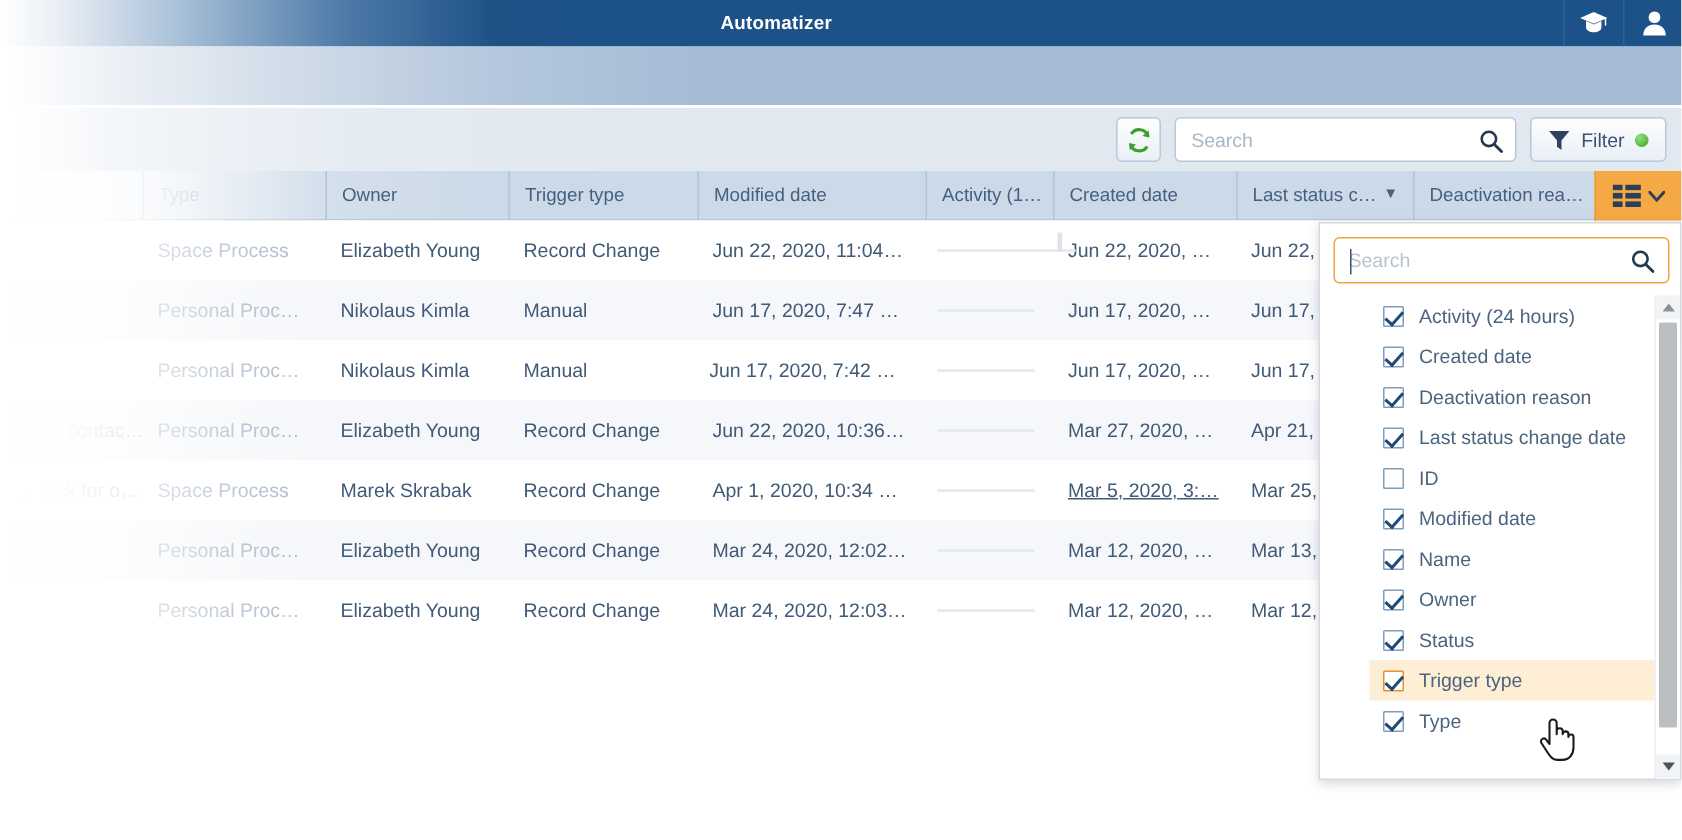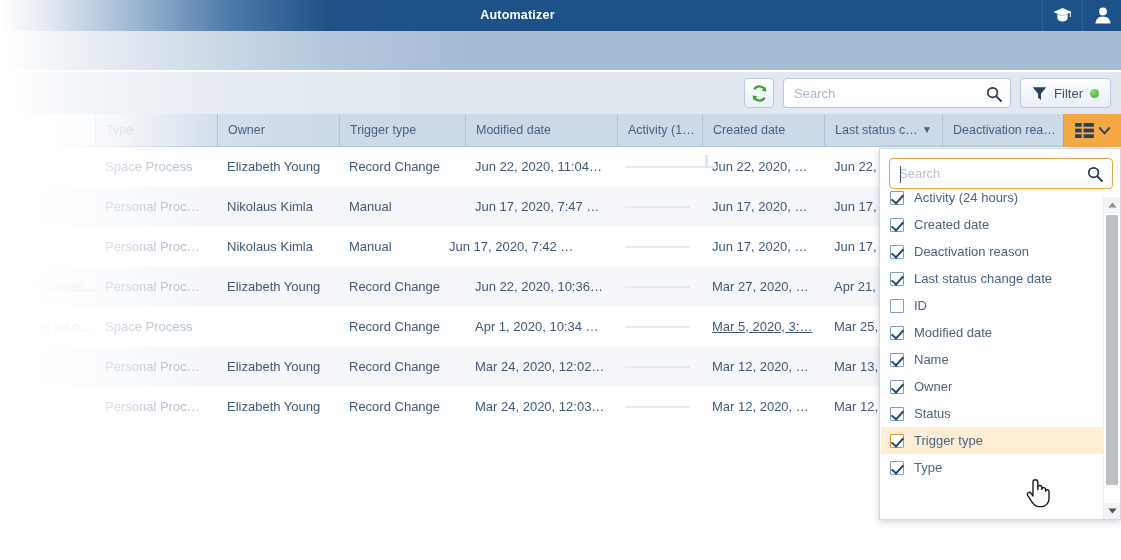--- a/index.html
+++ b/index.html
@@ -163,22 +163,23 @@
     color: #2f4968; padding: 0 30px 0 9px;
   }
   .panel-search input::placeholder { color: #b8c3cf; }
   .panel-search .mag { position: absolute; right: 9px; top: 7px; }
   .panel-caret {
     position: absolute; left: 10px; top: 7px; width: 1px; height: 17px;
     background: #3a5370;
   }
 
   .panel-list {
-    position: absolute; left: 1px; top: 35px; width: 224px; height: 322px;
+    position: absolute; left: 1px; top: 48px; width: 224px; height: 322px;
     overflow: hidden;
+    padding-left: 32px;
   }
   .opt {
     position: relative; height: 27px; display: flex; align-items: center;
     padding-left: 9px; gap: 10px; cursor: pointer;
   }
   .opt.hl { background: #fdeed5; }
   .chk {
     width: 14px; height: 14px; flex: 0 0 14px;
     border: 1px solid #7f9dbd; background: #ffffff;
     position: relative; border-radius: 1px;
@@ -294,38 +295,39 @@
           <div class="cell" style="left: 339px; width: 126px;">Manual</div>
           <div class="cell" style="left: 465px; width: 152px;">Jun 17, 2020, 7:47 …</div>
           <div class="cell" style="left: 702px; width: 122px;">Jun 17, 2020, …</div>
           <div class="cell" style="left: 824px; width: 118px;">Jun 17,</div>
           <div class="spark" style="left: 625px; width: 65px;"></div>
         </div>
         <div class="row odd" style="top: 80px;">
           <div class="cell muted" style="left: 95px; width: 128px;">Personal Proc…</div>
           <div class="cell" style="left: 217px; width: 122px;">Nikolaus Kimla</div>
           <div class="cell" style="left: 339px; width: 126px;">Manual</div>
-          <div class="cell" style="left: 439px; width: 152px;">Jun 17, 2020, 7:42 …</div>
+          <div class="cell" style="left: 454px; width: 152px; text-align: center;">Jun 17, 2020, 7:42 …</div>
           <div class="cell" style="left: 702px; width: 122px;">Jun 17, 2020, …</div>
           <div class="cell" style="left: 824px; width: 118px;">Jun 17,</div>
           <div class="spark" style="left: 625px; width: 65px;"></div>
         </div>
         <div class="row even" style="top: 120px;">
           <div class="cell muted" style="left: 0px; width: 95px;">…ate contac…</div>
           <div class="cell muted" style="left: 95px; width: 128px;">Personal Proc…</div>
           <div class="cell" style="left: 217px; width: 122px;">Elizabeth Young</div>
           <div class="cell" style="left: 339px; width: 126px;">Record Change</div>
           <div class="cell" style="left: 465px; width: 152px;">Jun 22, 2020, 10:36…</div>
           <div class="cell" style="left: 702px; width: 122px;">Mar 27, 2020, …</div>
           <div class="cell" style="left: 824px; width: 118px;">Apr 21,</div>
           <div class="spark" style="left: 625px; width: 65px;"></div>
         </div>
         <div class="row odd" style="top: 160px;">
           <div class="cell muted" style="left: 0px; width: 95px;">… task for o…</div>
           <div class="cell muted" style="left: 95px; width: 128px;">Space Process</div>
+          <div class="cell" style="left: 217px; width: 122px;">Marek Skrabak</div>
           <div class="cell" style="left: 339px; width: 126px;">Record Change</div>
           <div class="cell" style="left: 465px; width: 152px;">Apr 1, 2020, 10:34 …</div>
           <div class="cell" style="left: 702px; width: 122px; text-decoration: underline;">Mar 5, 2020, 3:…</div>
           <div class="cell" style="left: 824px; width: 118px;">Mar 25,</div>
           <div class="spark" style="left: 625px; width: 65px;"></div>
         </div>
         <div class="row even" style="top: 200px;">
           <div class="cell muted" style="left: 95px; width: 128px;">Personal Proc…</div>
           <div class="cell" style="left: 217px; width: 122px;">Elizabeth Young</div>
           <div class="cell" style="left: 339px; width: 126px;">Record Change</div>

